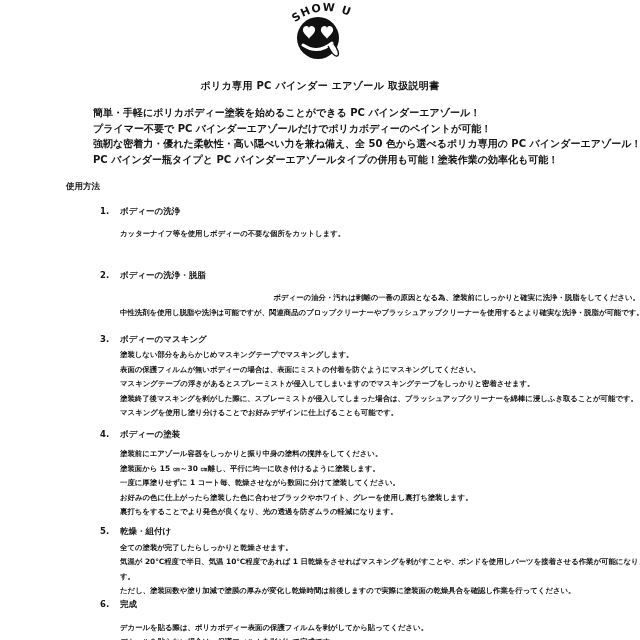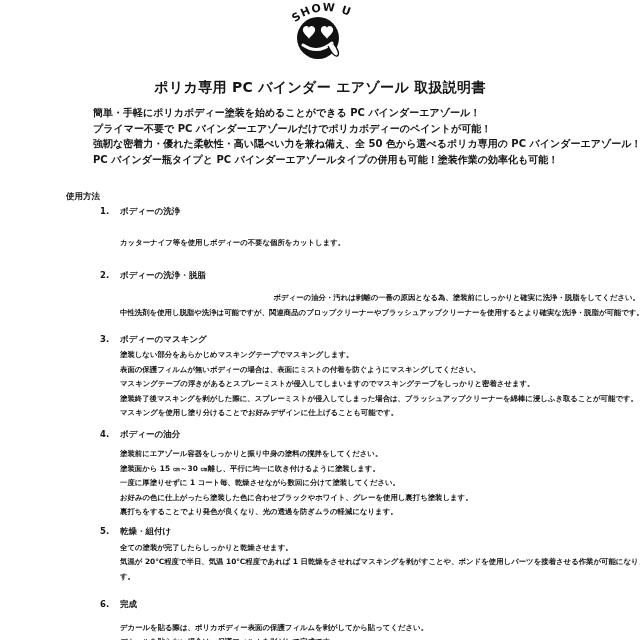--- a/index.html
+++ b/index.html
@@ -11,35 +11,35 @@
     font-family:"DejaVu Sans",sans-serif;
     overflow:hidden;
   }
   
   .logo-wrap{position:absolute;top:2px;left:0;width:640px;display:flex;justify-content:center;}
   .logo-wrap svg{display:block;}
   .brand-arc{font-family:"DejaVu Sans",sans-serif;font-weight:bold;letter-spacing:1.2px;fill:#111;}
   
   .doc-title{
     position:absolute;top:79px;left:0;width:640px;
-    text-align:center;font-size:14px;font-weight:bold;letter-spacing:.3px;
+    text-align:center;font-size:10px;font-weight:bold;letter-spacing:.3px;
     white-space:nowrap;
   }
   
   .intro{position:absolute;top:105px;left:93px;font-size:10px;font-weight:600;}
   .intro .line{height:15.5px;line-height:15.5px;white-space:nowrap;}
   
-  .usage-heading{position:absolute;top:191px;left:66px;font-size:8.5px;font-weight:bold;}
+  .usage-heading{position:absolute;top:181px;left:66px;font-size:8.5px;font-weight:bold;}
   
   .section{position:absolute;left:100px;width:540px;}
   .sec-head{display:flex;font-size:8.5px;font-weight:bold;line-height:12px;white-space:nowrap;}
   .sec-num{width:20px;flex:0 0 20px;}
   .sec-body{margin-left:20px;font-size:7.4px;font-weight:600;}
   .sec-body .line{white-space:nowrap;}
-  .s1{top:205px;} .s1 .sec-body{margin-top:18px;} .s1 .line{line-height:15px;}
+  .s1{top:205px;} .s1 .sec-body{margin-top:9px;} .s1 .line{line-height:15px;}
   .s2{top:269px;} .s2 .sec-body{margin-top:9px;text-align:right;} .s2 .line{line-height:15px;}
   .s3{top:333px;} .s3 .sec-body{margin-top:3px;} .s3 .line{line-height:14.6px;}
   .s4{top:428px;} .s4 .sec-body{margin-top:7px;} .s4 .line{line-height:14.6px;}
   .s5{top:525px;} .s5 .sec-body{margin-top:4px;} .s5 .line{line-height:14.3px;}
   .s6{top:598px;} .s6 .sec-body{margin-top:11px;} .s6 .line{line-height:13.5px;}
 </style>
 </head>
 <body>
 
 <div class="page">
@@ -106,40 +106,41 @@
       <div class="line">表面の保護フィルムが無いボディーの場合は、表面にミストの付着を防ぐようにマスキングしてください。</div>
       <div class="line">マスキングテープの浮きがあるとスプレーミストが侵入してしまいますのでマスキングテープをしっかりと密着させます。</div>
       <div class="line">塗装終了後マスキングを剥がした際に、スプレーミストが侵入してしまった場合は、ブラッシュアップクリーナーを綿棒に浸しふき取ることが可能です。</div>
       <div class="line">マスキングを使用し塗り分けることでお好みデザインに仕上げることも可能です。</div>
     </div>
   </div>
 
   <div class="section s4">
     <div class="sec-head">
       <span class="sec-num">4.</span>
-      <span class="sec-title">ボディーの油分</span>
+      <span class="sec-title">ボディーの塗装</span>
     </div>
     <div class="sec-body">
       <div class="line">塗装前にエアゾール容器をしっかりと振り中身の塗料の撹拌をしてください。</div>
       <div class="line">塗装面から 15 ㎝～30 ㎝離し、平行に均一に吹き付けるように塗装します。</div>
       <div class="line">一度に厚塗りせずに 1 コート毎、乾燥させながら数回に分けて塗装してください。</div>
       <div class="line">お好みの色に仕上がったら塗装した色に合わせブラックやホワイト、グレーを使用し裏打ち塗装します。</div>
       <div class="line">裏打ちをすることでより発色が良くなり、光の透過を防ぎムラの軽減になります。</div>
     </div>
   </div>
 
   <div class="section s5">
     <div class="sec-head">
       <span class="sec-num">5.</span>
       <span class="sec-title">乾燥・組付け</span>
     </div>
     <div class="sec-body">
       <div class="line">全ての塗装が完了したらしっかりと乾燥させます。</div>
       <div class="line">気温が 20℃程度で半日、気温 10℃程度であれば 1 日乾燥をさせればマスキングを剥がすことや、ボンドを使用しパーツを接着させる作業が可能になりま</div>
       <div class="line">す。</div>
+      <div class="line">ただし、塗装回数や塗り加減で塗膜の厚みが変化し乾燥時間は前後しますので実際に塗装面の乾燥具合を確認し作業を行ってください。</div>
     </div>
   </div>
 
   <div class="section s6">
     <div class="sec-head">
       <span class="sec-num">6.</span>
       <span class="sec-title">完成</span>
     </div>
     <div class="sec-body">
       <div class="line">デカールを貼る際は、ポリカボディー表面の保護フィルムを剥がしてから貼ってください。</div>

